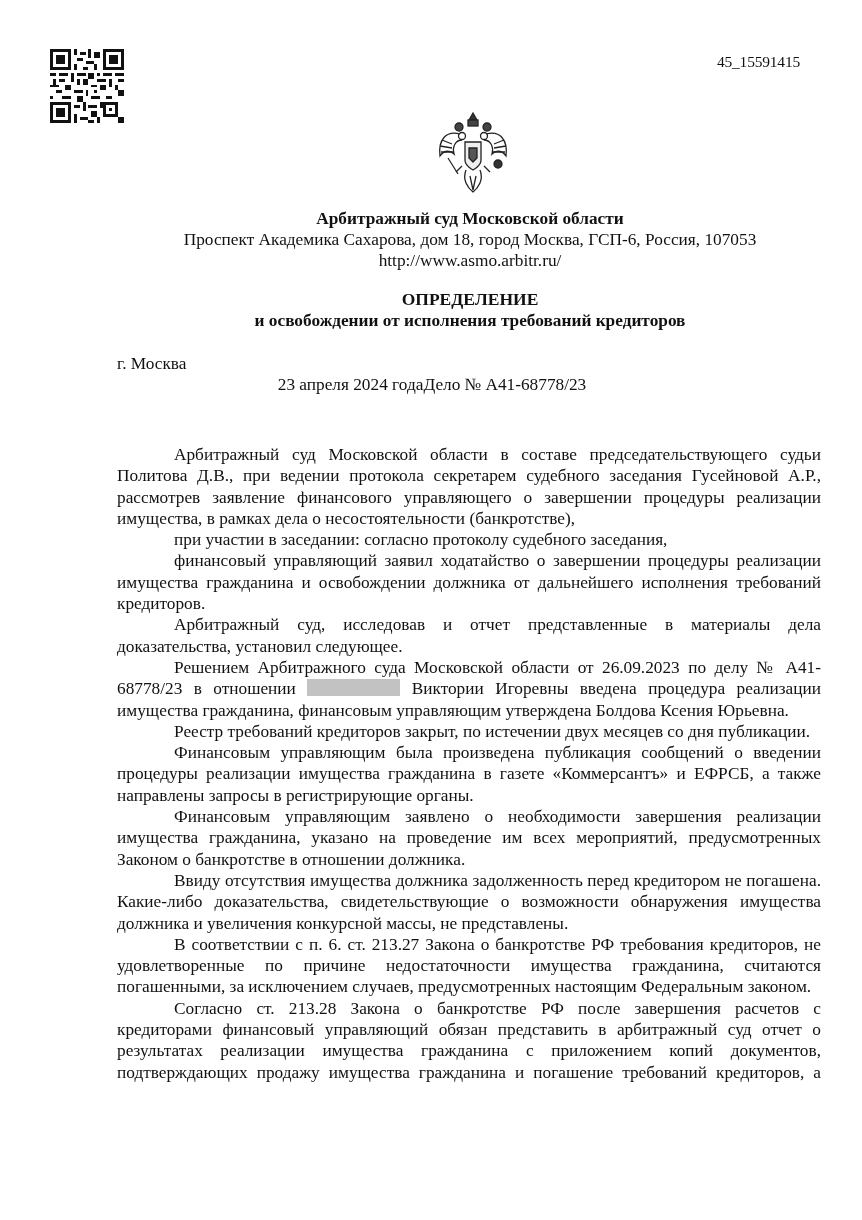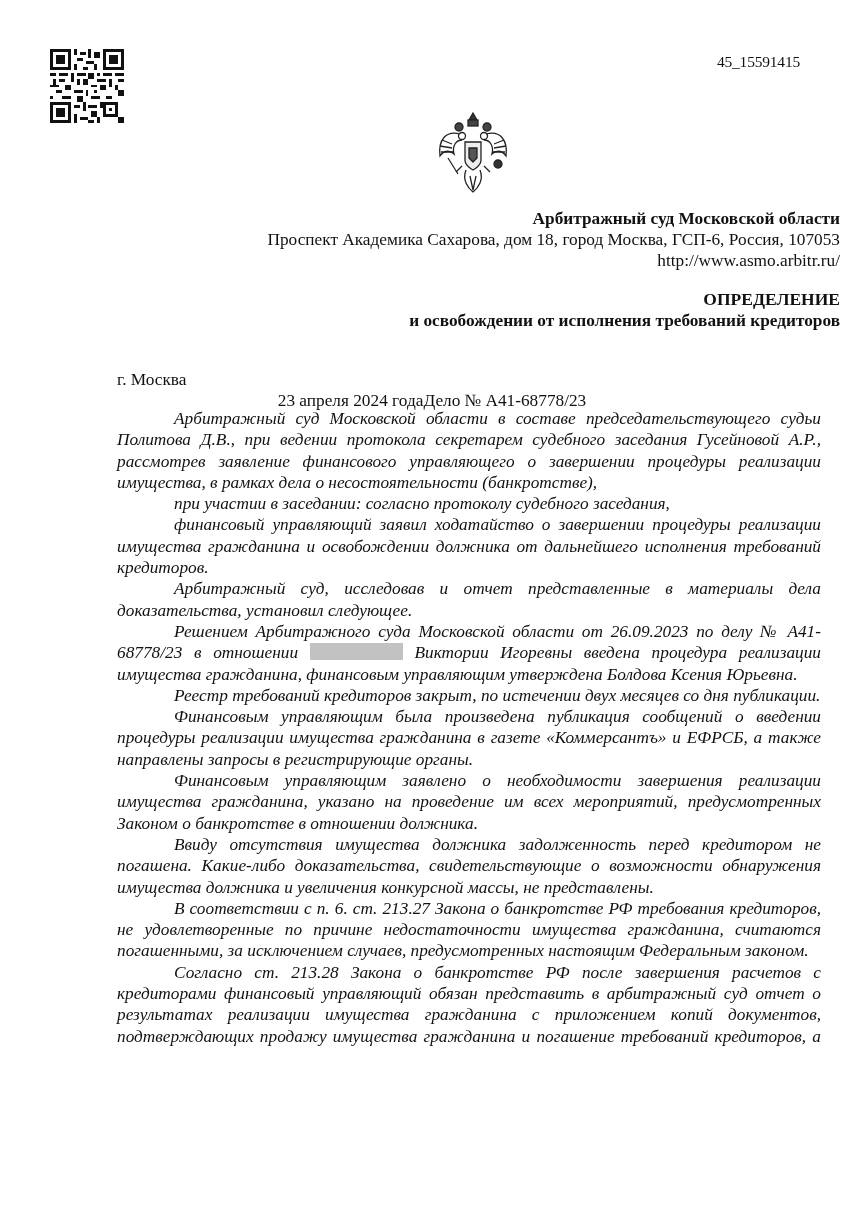--- a/index.html
+++ b/index.html
@@ -31,21 +31,21 @@
       letter-spacing: -0.2px;
       text-align: right;
     }
     .emblem {
       position: absolute;
       left: 432px;
       top: 110px;
       width: 82px;
       height: 84px;
     }
-    .center { text-align: right; }
+    .center { text-align: center; }
     .court-block {
       position: absolute;
       left: 100px;
       width: 740px;
       top: 208px;
       line-height: 21px;
     }
     .court-name { font-weight: bold; }
     .title-block {
       position: absolute;
@@ -53,35 +53,34 @@
       width: 740px;
       top: 289px;
       line-height: 21px;
       font-weight: bold;
     }
     .title-main { font-size: 17.5px; }
     .place-date {
       position: absolute;
       left: 117px;
       width: 630px;
-      top: 369px;
+      top: 353px;
       line-height: 21px;
       font-family: Liberation Serif, serif;
     }
     .date-row {
       display: flex;
       justify-content: center;
     }
     .body-text {
       position: absolute;
       left: 117px;
       width: 704px;
-      top: 408px;
+      top: 444px;
       line-height: 21.3px;
-      font-style: italic;
     }
     .p {
       margin: 0;
       text-align: justify;
       text-indent: 57px;
     }
     .heading {
       text-align: center;
       font-weight: bold;
       margin: 26px 0 26px 0;

